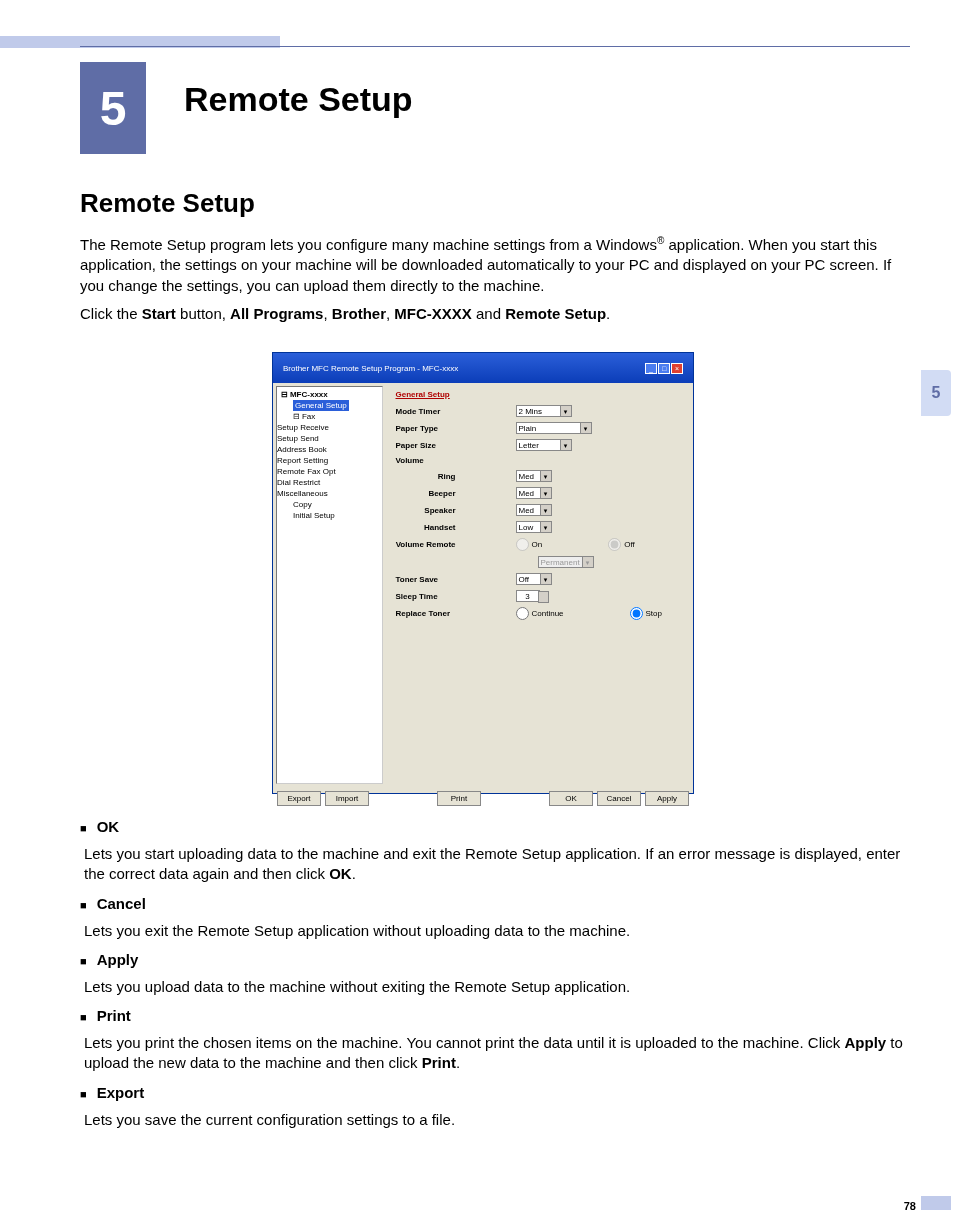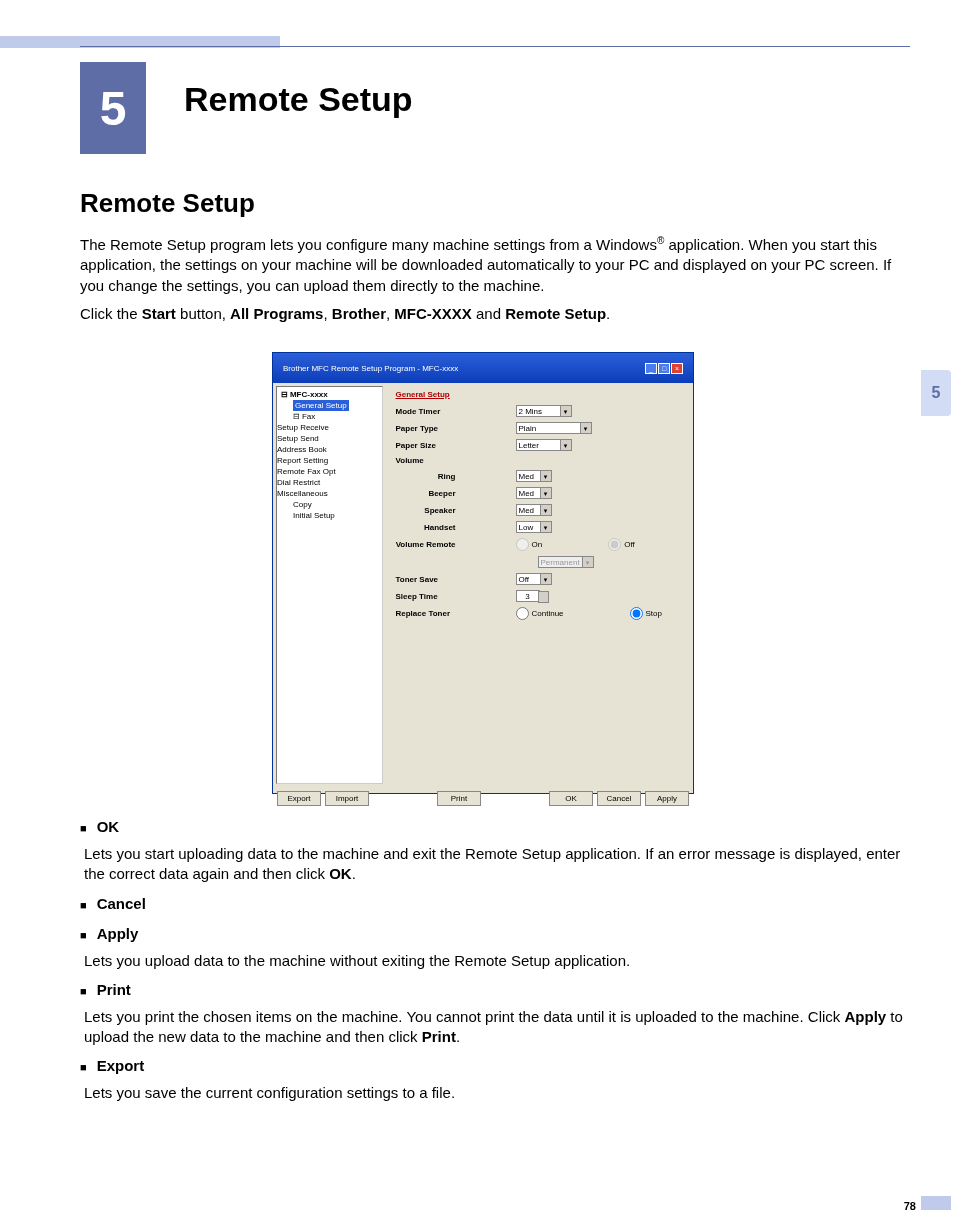--- a/index.html
+++ b/index.html
@@ -369,20 +369,21 @@
         <span class="bullet-label">OK</span>
       </div>
     <div class="bullet-desc"><span>Lets you start uploading data to the machine and exit the Remote Setup application. If an error message is displayed, enter the correct data again and then click </span><b>OK</b><span>.</span></div>
   </div>
 
   <div class="bullet-item">
     <div class="bullet-head">
         <span class="bullet-sq">■</span>
         <span class="bullet-label">Cancel</span>
       </div>
+    <div class="bullet-desc"><span>Lets you exit the Remote Setup application without uploading data to the machine.</span></div>
   </div>
 
   <div class="bullet-item">
     <div class="bullet-head">
         <span class="bullet-sq">■</span>
         <span class="bullet-label">Apply</span>
       </div>
     <div class="bullet-desc"><span>Lets you upload data to the machine without exiting the Remote Setup application.</span></div>
   </div>
 

